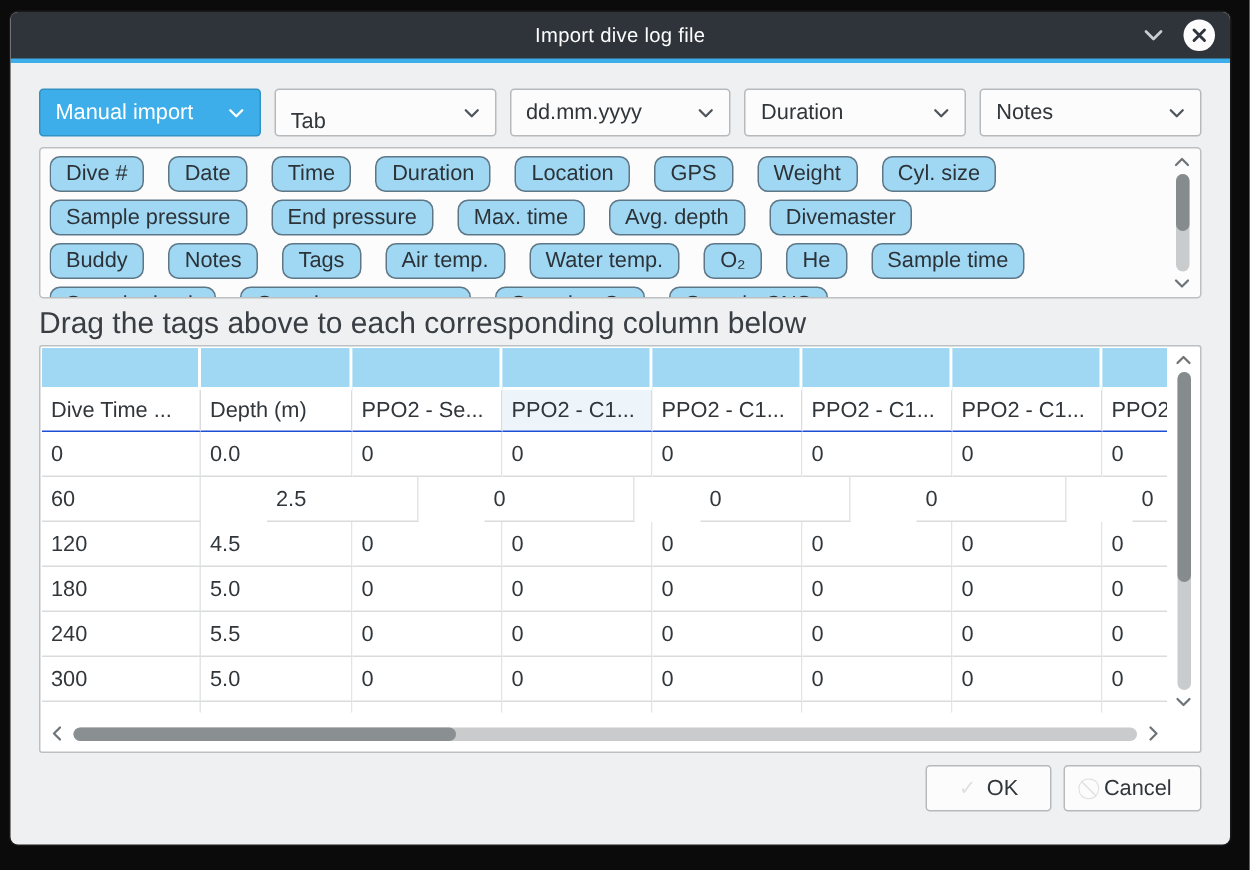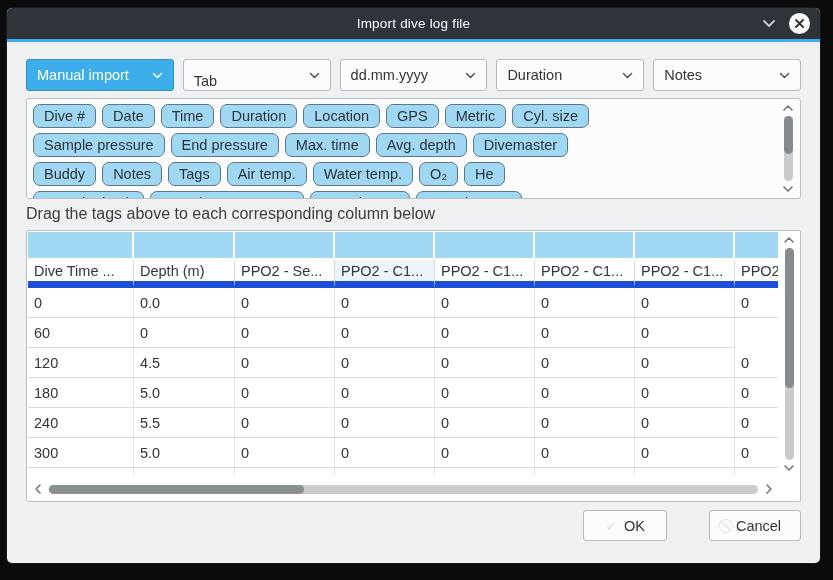--- a/index.html
+++ b/index.html
@@ -29,63 +29,63 @@
   .combo { flex:1 1 0; background:#fcfcfc; border:1px solid #b6babd; border-radius:3px;
            display:flex; align-items:center; padding:0 10px; font-size:14.5px; color:#31363b; cursor:pointer; }
   .combo .combo-arrow { margin-left:auto; color:#4d545b; display:flex; }
   .combo.hl { background:#3daee9; border-color:#3292c4; color:#ffffff;gap:12px; }
   .combo.hl .combo-arrow { color:#ffffff; }
 
   
   .tag-box { margin-top:7px; height:101px; background:#fcfcfc; border:1px solid #bcc0c2;
              border-radius:3px; position:relative; overflow:hidden; }
   .tag-rows { position:absolute; left:6px; top:5px; right:26px; bottom:-20px; overflow:hidden; }
-  .tag-row { display:flex; gap:6px; margin-bottom:5px; height:24px; }
+  .tag-row { display:flex; gap:16px; margin-bottom:5px; height:24px; }
   .tag { background:#a0d8f4; border:1px solid #5d7787; border-radius:7px; padding:1px 10px;
          font-size:14.5px; color:#2c3338; white-space:nowrap; display:flex; align-items:center; cursor:grab; }
 
   
   .vscroll { position:absolute; top:2px; bottom:2px; right:2px; width:20px;
              display:flex; flex-direction:column; align-items:center; }
   .scroll-arrow { color:#6e7377; height:14px; width:14px; display:flex; align-items:center; justify-content:center; cursor:pointer; flex:0 0 auto; }
   .v-track { flex:1; width:9px; background:#c9cbcc; border-radius:5px; position:relative; margin:1px 0; }
   .v-thumb { position:absolute; left:0; width:9px; background:#868b8e; border-radius:5px; cursor:grab; }
 
   .hscroll { position:absolute; left:4px; right:24px; bottom:3px; height:18px; display:flex; align-items:center; }
   .h-arrow { color:#6e7377; width:14px; height:14px; display:flex; align-items:center; justify-content:center; cursor:pointer; }
   .h-track { flex:1; height:9px; background:#c9cbcc; border-radius:5px; position:relative; margin:0 4px; }
   .h-thumb { position:absolute; top:0; height:9px; background:#8a8f92; border-radius:5px; cursor:grab; }
 
   
-  .hint { margin-top:6px; font-size:16px; color:#383e43; height:20px; }
+  .hint { margin-top:6px; font-size:20px; color:#383e43; height:20px; }
 
   
   .table-frame { margin-top:5px; height:272px; background:#ffffff; border:1px solid #bcc0c2;
                  border-radius:2px; position:relative; overflow:hidden; }
   .grid-viewport { position:absolute; left:1px; top:1px; right:22px; bottom:26px; overflow:hidden; background:#fff; }
   .grid-row { display:grid; }
   .drop-cell { background:#a0d8f4; border-right:2px solid #ffffff; border-bottom:2px solid #ffffff; height:28px; cursor:copy; }
-  .head-cell { height:28px; border-right:1px solid #d9dbdc; border-bottom:7px solid #1d4ed8;
+  .head-cell { height:28px; border-right:1px solid #d9dbdc; border-bottom:1px solid #1d4ed8;
                font-size:14.5px; color:#31363b; display:flex; align-items:center; padding:0 6px;
                white-space:nowrap; overflow:hidden; background:#fff; }
   .head-cell.hl-col { background:#eef5fa; }
   .data-cell { height:30px; border-right:1px solid #e2e4e5; border-bottom:1px solid #d9dbdc;
                font-size:14.5px; color:#31363b; display:flex; align-items:center; padding:0 6px;
                white-space:nowrap; overflow:hidden; background:#fff; }
   .sliver .data-cell { height:10px; border-bottom:none; }
   .table-vscroll { position:absolute; top:2px; right:1px; bottom:26px; width:20px;
                    display:flex; flex-direction:column; align-items:center; background:#fff; }
 
   
   .btn-row { margin-top:8px; display:flex; justify-content:flex-end; gap:8px; }
   .btn { height:31px; background:#fcfcfc; border:1px solid #b6babd; border-radius:3px;
          font-size:14.5px; color:#31363b; display:flex; align-items:center; justify-content:center;
          gap:7px; cursor:pointer; font-family:inherit; }
   .btn-ok { width:84px; }
-  .btn-cancel { width:92px;margin-left:34px; }
+  .btn-cancel { width:92px; }
   .ghost-ic { opacity:.14; font-size:14px; }
 </style>
 </head>
 <body>
 
 <div class="screen">
   <div class="dialog">
 
     <div class="titlebar">
       <div class="tb-title">Import dive log file</div>
@@ -150,38 +150,39 @@
 
       <div class="tag-box">
         <div class="tag-rows" id="tag-rows">
             <div class="tag-row">
               <div class="tag">Dive #</div>
               <div class="tag">Date</div>
               <div class="tag">Time</div>
               <div class="tag">Duration</div>
               <div class="tag">Location</div>
               <div class="tag">GPS</div>
-              <div class="tag">Metric</div>
+              <div class="tag">Weight</div>
               <div class="tag">Cyl. size</div>
             </div>
             <div class="tag-row">
               <div class="tag">Sample pressure</div>
               <div class="tag">End pressure</div>
               <div class="tag">Max. time</div>
               <div class="tag">Avg. depth</div>
               <div class="tag">Divemaster</div>
             </div>
             <div class="tag-row">
               <div class="tag">Buddy</div>
               <div class="tag">Notes</div>
               <div class="tag">Tags</div>
               <div class="tag">Air temp.</div>
               <div class="tag">Water temp.</div>
               <div class="tag">O₂</div>
               <div class="tag">He</div>
+              <div class="tag">Sample time</div>
             </div>
             <div class="tag-row">
               <div class="tag">Sample depth</div>
               <div class="tag">Sample temperature</div>
               <div class="tag">Sample pO₂</div>
               <div class="tag">Sample CNS</div>
             </div>
           </div>
         <div class="vscroll">
           <span class="scroll-arrow">
@@ -227,22 +228,23 @@
             <div class="grid-row" style="grid-template-columns: 106px 101px 100px 100px 100px 100px 100px 140px;">
               <div class="data-cell">0</div>
               <div class="data-cell">0.0</div>
               <div class="data-cell">0</div>
               <div class="data-cell">0</div>
               <div class="data-cell">0</div>
               <div class="data-cell">0</div>
               <div class="data-cell">0</div>
               <div class="data-cell">0</div>
             </div>
-            <div class="grid-row" style="grid-template-columns: 106px 101px 100px 100px 100px 100px 100px 140px;">
+            <div class="grid-row" style="grid-template-columns: 106px 101px 100px 100px 100px 100px 100px 140px; gap: 44px;">
               <div class="data-cell">60</div>
+              <div class="data-cell">2.5</div>
               <div class="data-cell">0</div>
               <div class="data-cell">0</div>
               <div class="data-cell">0</div>
               <div class="data-cell">0</div>
               <div class="data-cell">0</div>
               <div class="data-cell">0</div>
             </div>
             <div class="grid-row" style="grid-template-columns: 106px 101px 100px 100px 100px 100px 100px 140px;">
               <div class="data-cell">120</div>
               <div class="data-cell">4.5</div>

